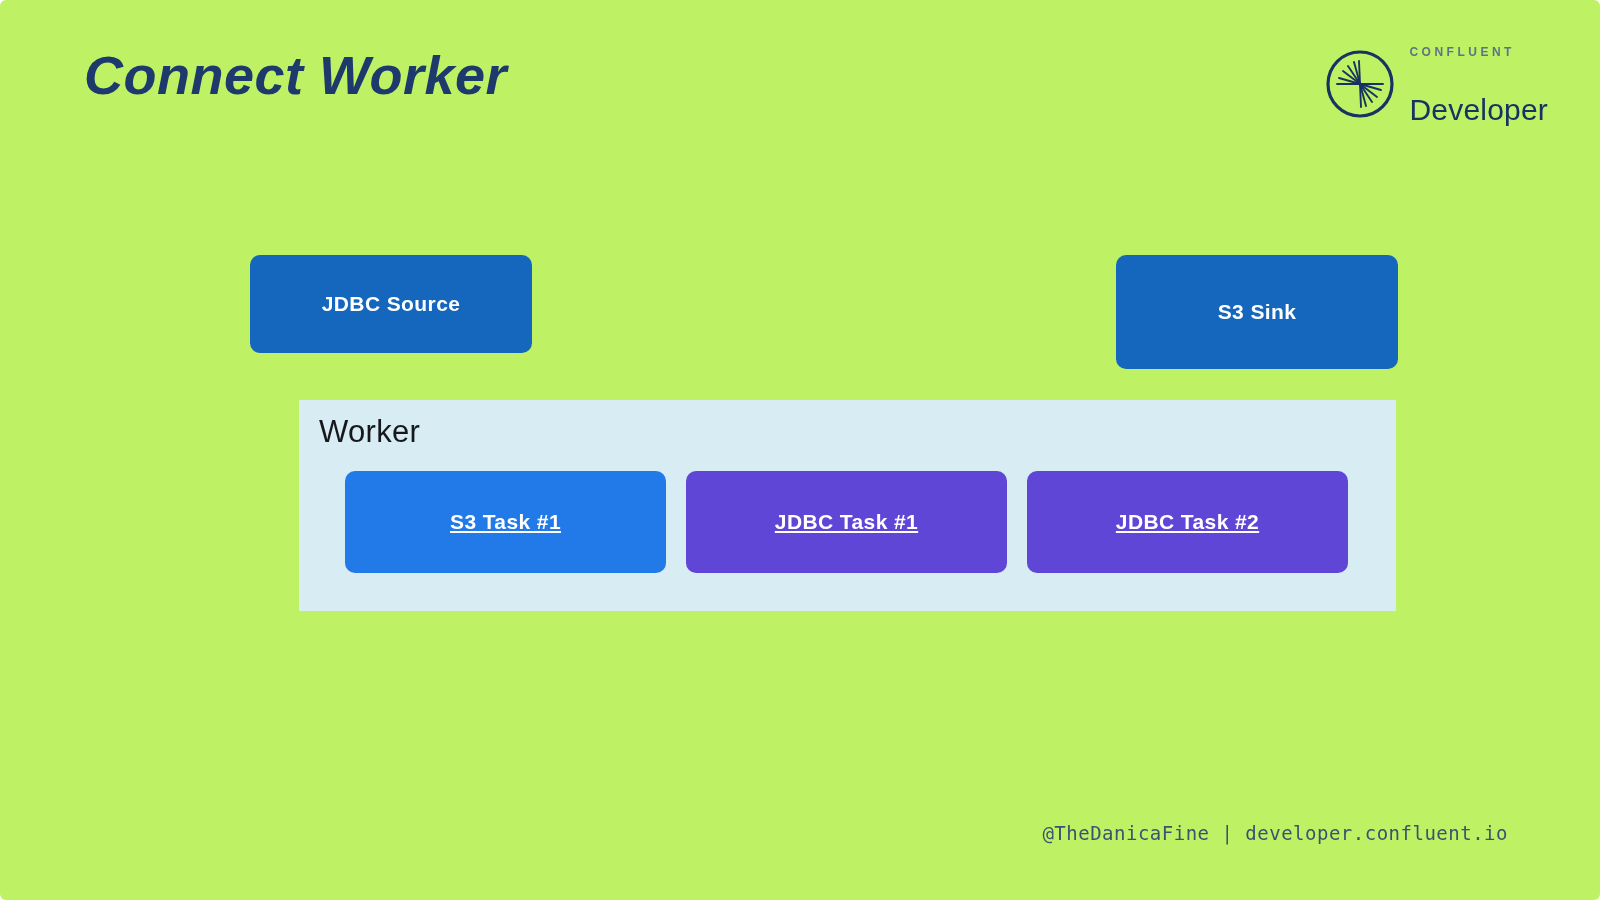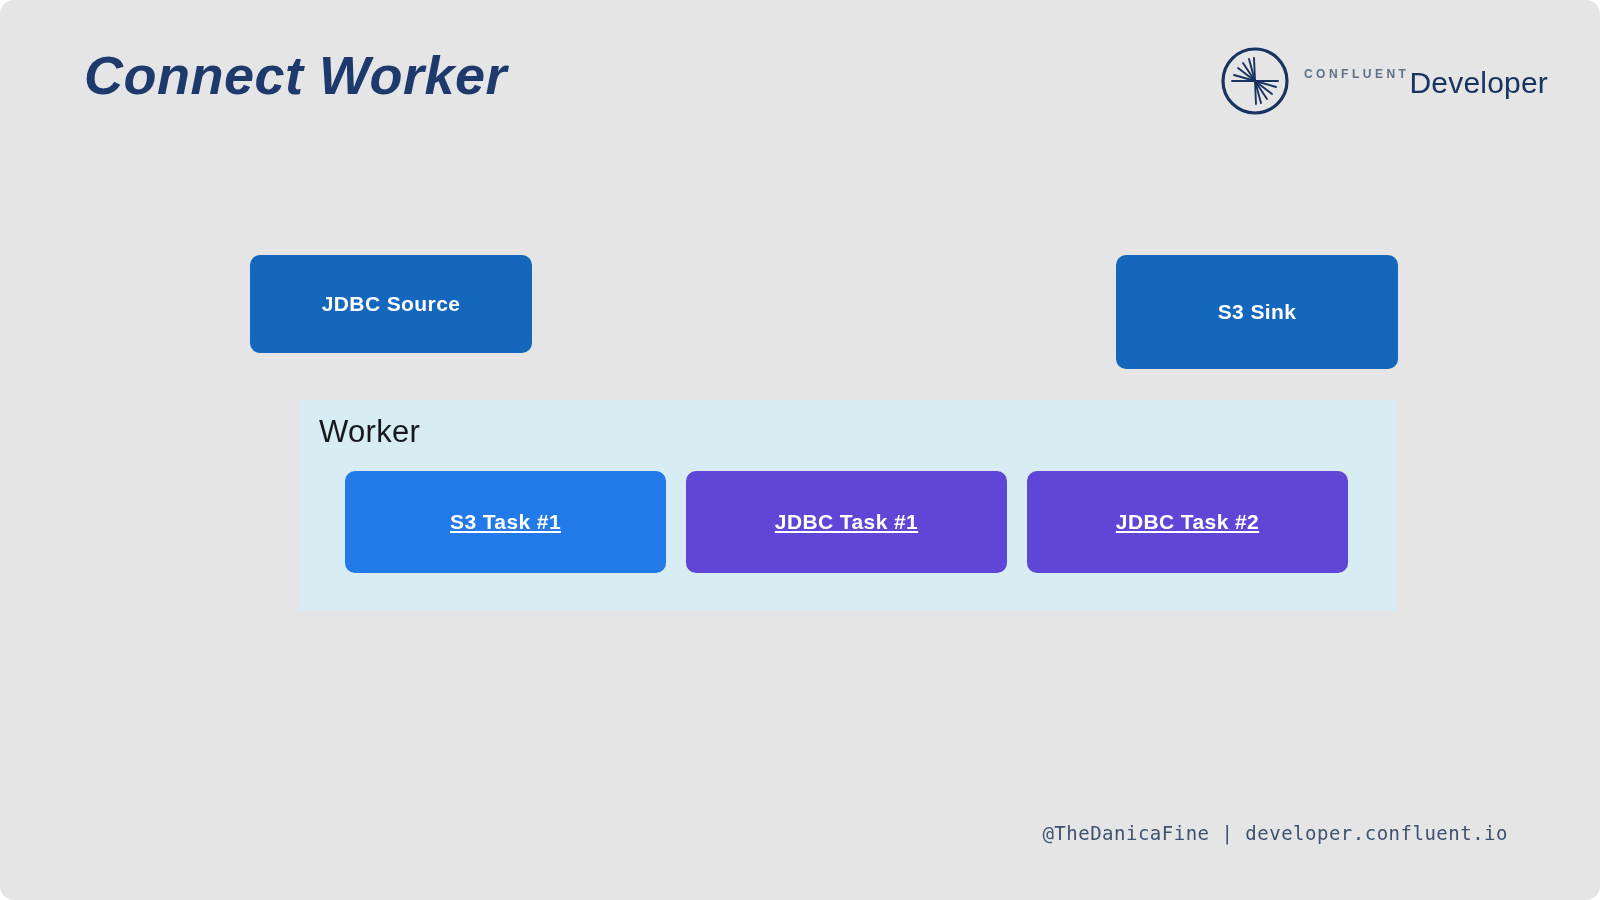--- a/index.html
+++ b/index.html
@@ -3,22 +3,22 @@
 <meta charset="utf-8">
 <style>
   * { margin: 0; padding: 0; box-sizing: border-box; }
   html, body { width: 1600px; height: 900px; background: #ffffff; }
   body { font-family: "Liberation Sans", sans-serif; }
 
   .slide {
     position: relative;
     width: 1600px;
     height: 900px;
-    background: #e5e5e5;
-    border-radius: 14px;
+    background: #bef264;
+    border-radius: 6px;
     overflow: hidden;
   }
 
   .slide-title {
     position: absolute;
     left: 84px;
     top: 44px;
     font-size: 54px;
     font-weight: bold;
     font-style: italic;
@@ -29,21 +29,21 @@
   
   .logo {
     position: absolute;
     top: 46px;
     right: 52px;
     display: flex;
     align-items: center;
     gap: 14px;
   }
   .logo-mark { width: 70px; height: 70px; }
-  .logo-text { display: flex; flex-direction: row; line-height: 1; }
+  .logo-text { display: flex; flex-direction: column; line-height: 1; gap: 31px; }
   .logo-brand {
     font-size: 12px;
     font-weight: bold;
     letter-spacing: 3.5px;
     color: #5f7286;
     margin-bottom: 6px;
   }
   .logo-product {
     font-size: 30px;
     font-weight: normal;

